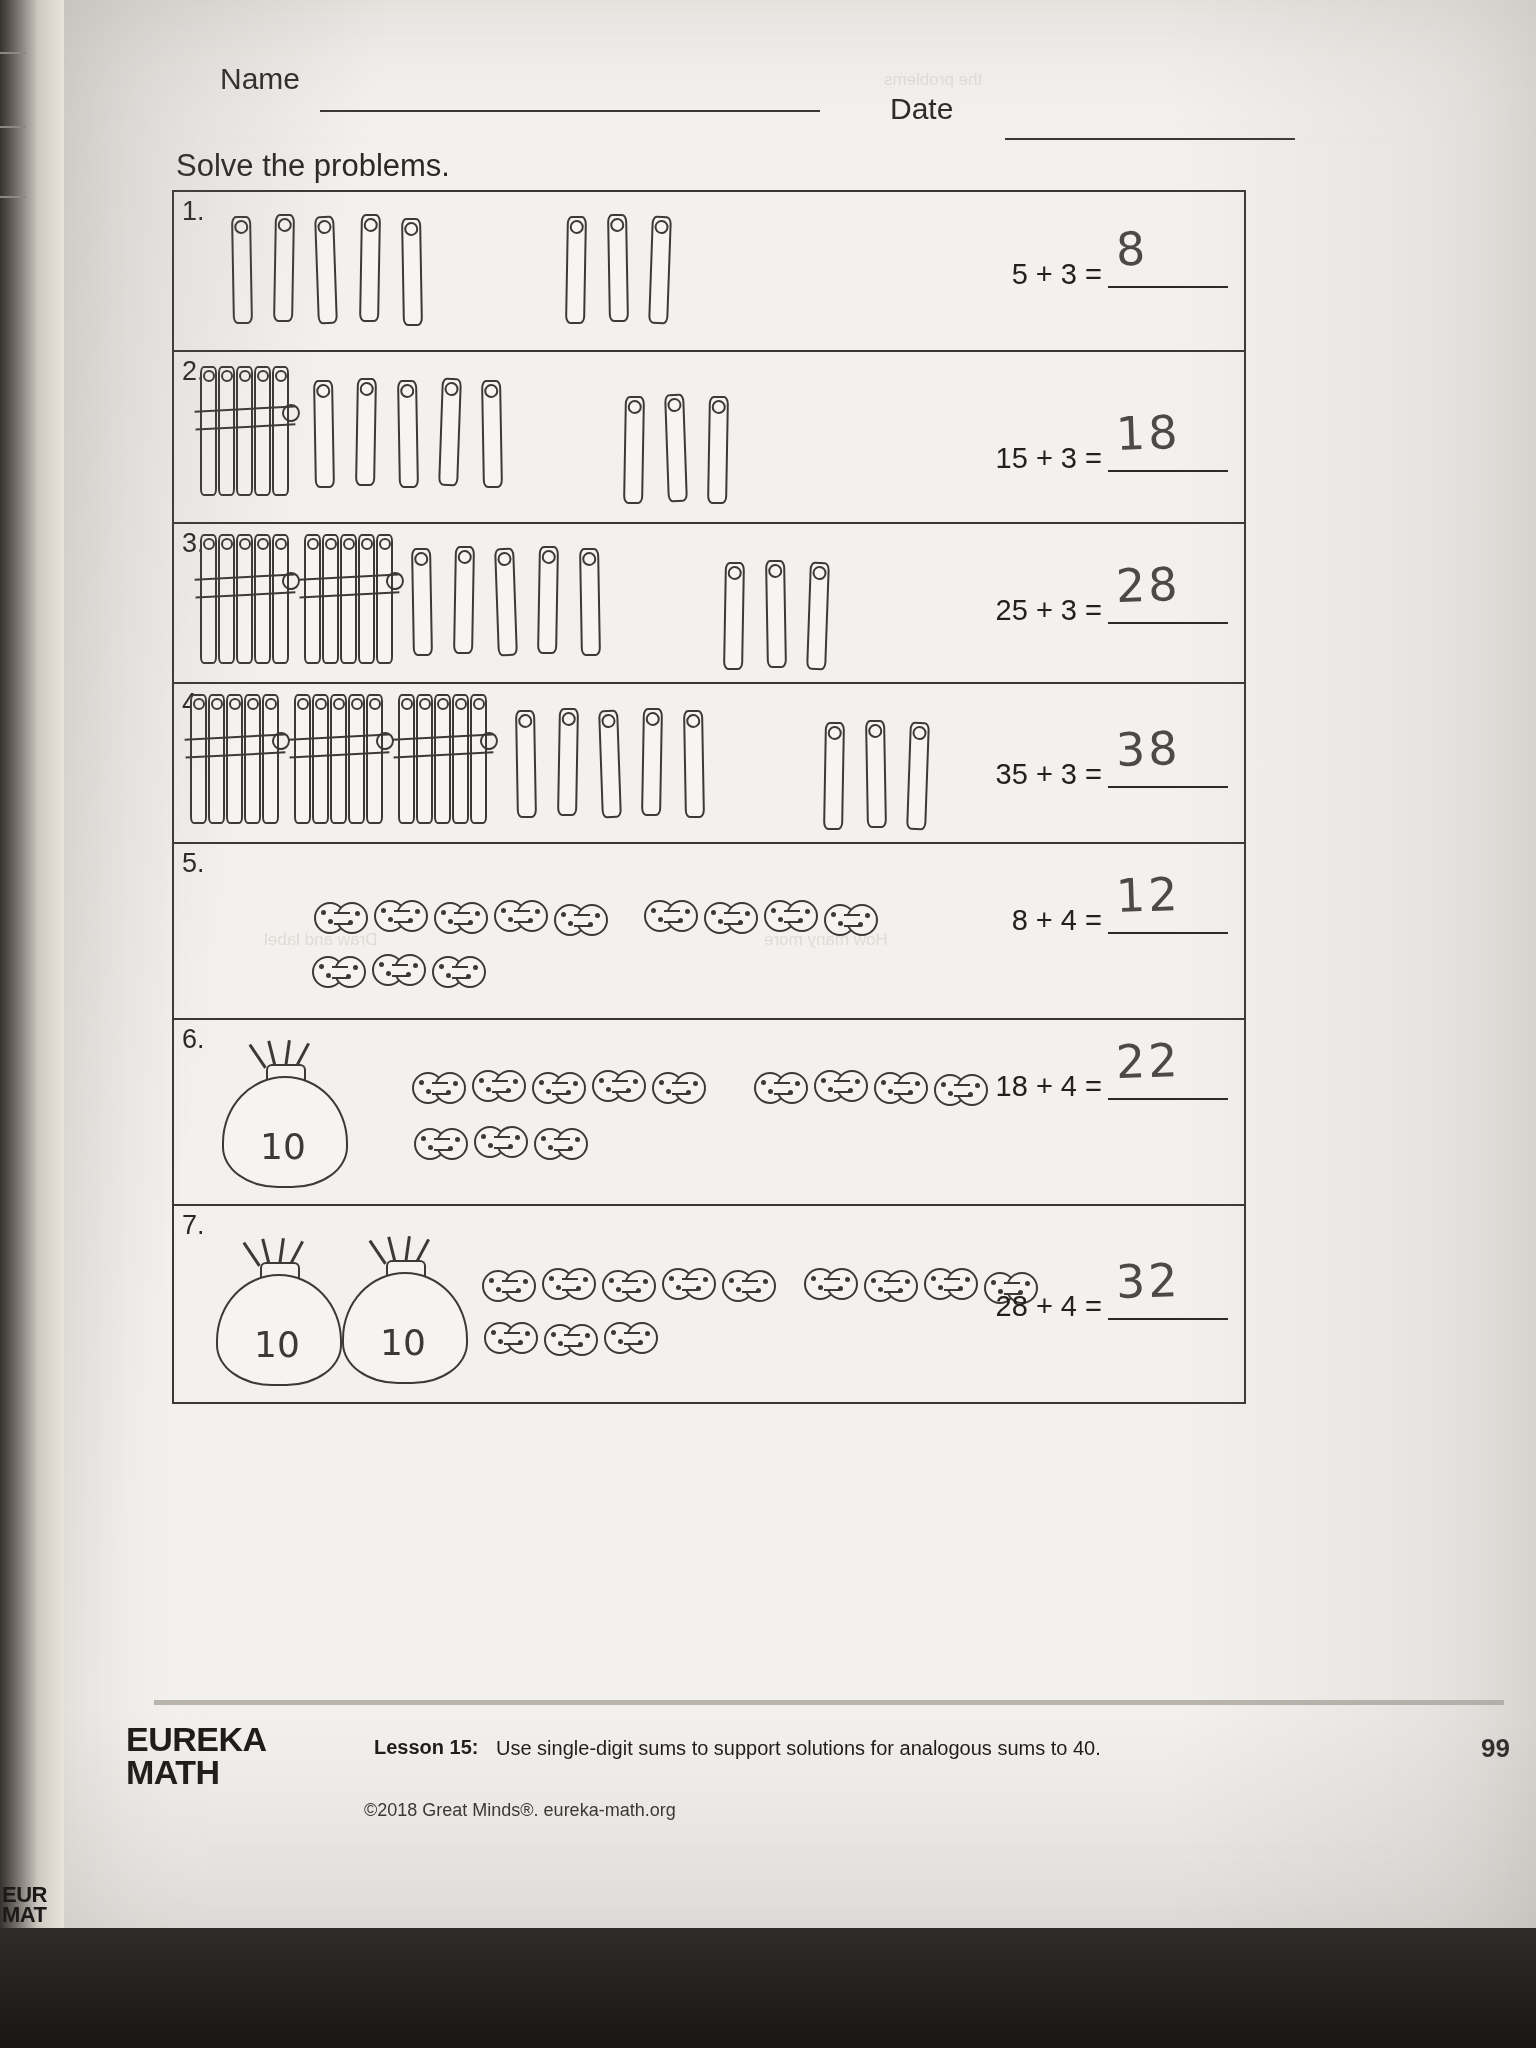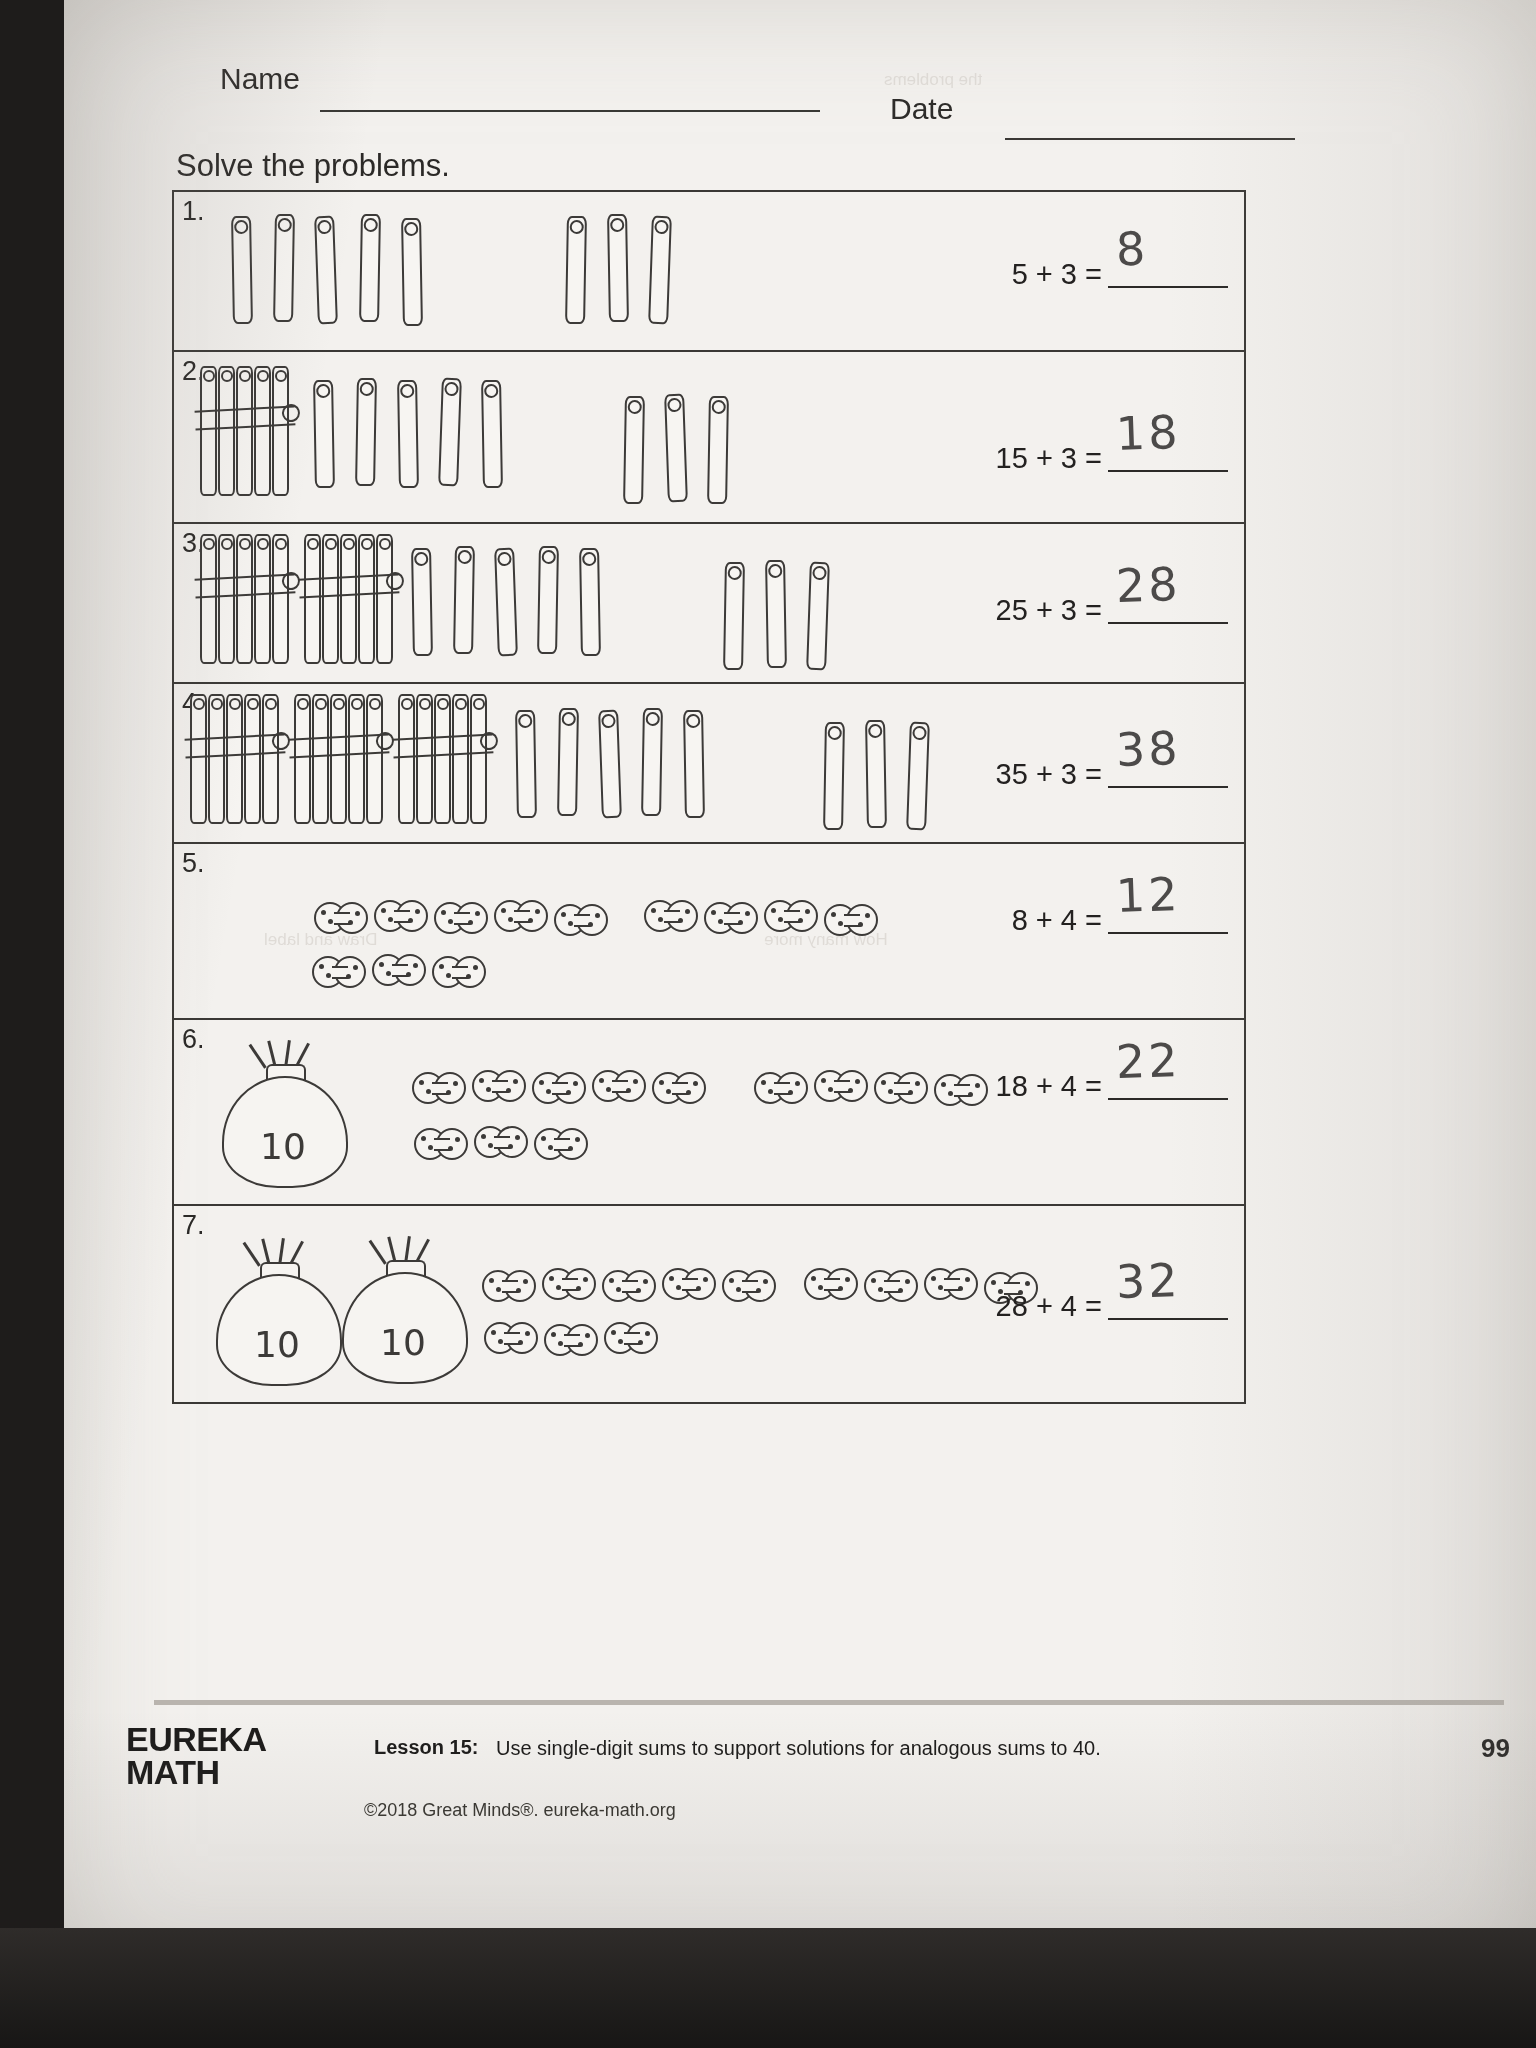--- a/index.html
+++ b/index.html
@@ -406,20 +406,31 @@
     top: 1800px;
     font-size: 18px;
     color: #36342f;
   }
 </style>
 </head>
 <body>
 
 <div id="photo">
 
+  <div class="binding">
+    <div class="binding-lines">
+      <i class="bl1"></i>
+        <i class="bl2"></i>
+        <i class="bl3"></i>
+    </div>
+    <div class="binding-logo">
+      <div>EUR</div>
+      <div>MAT</div>
+    </div>
+  </div>
 
   <div class="page">
 
     <div class="bleed" style="left:820px; top:70px;">the problems</div>
     <div class="bleed" style="left:200px; top:930px;">Draw and label</div>
     <div class="bleed" style="left:700px; top:930px;">How many more</div>
 
     <div class="hdr">
       <div class="hdr-name">Name</div>
       <div class="rule name-rule"></div>

